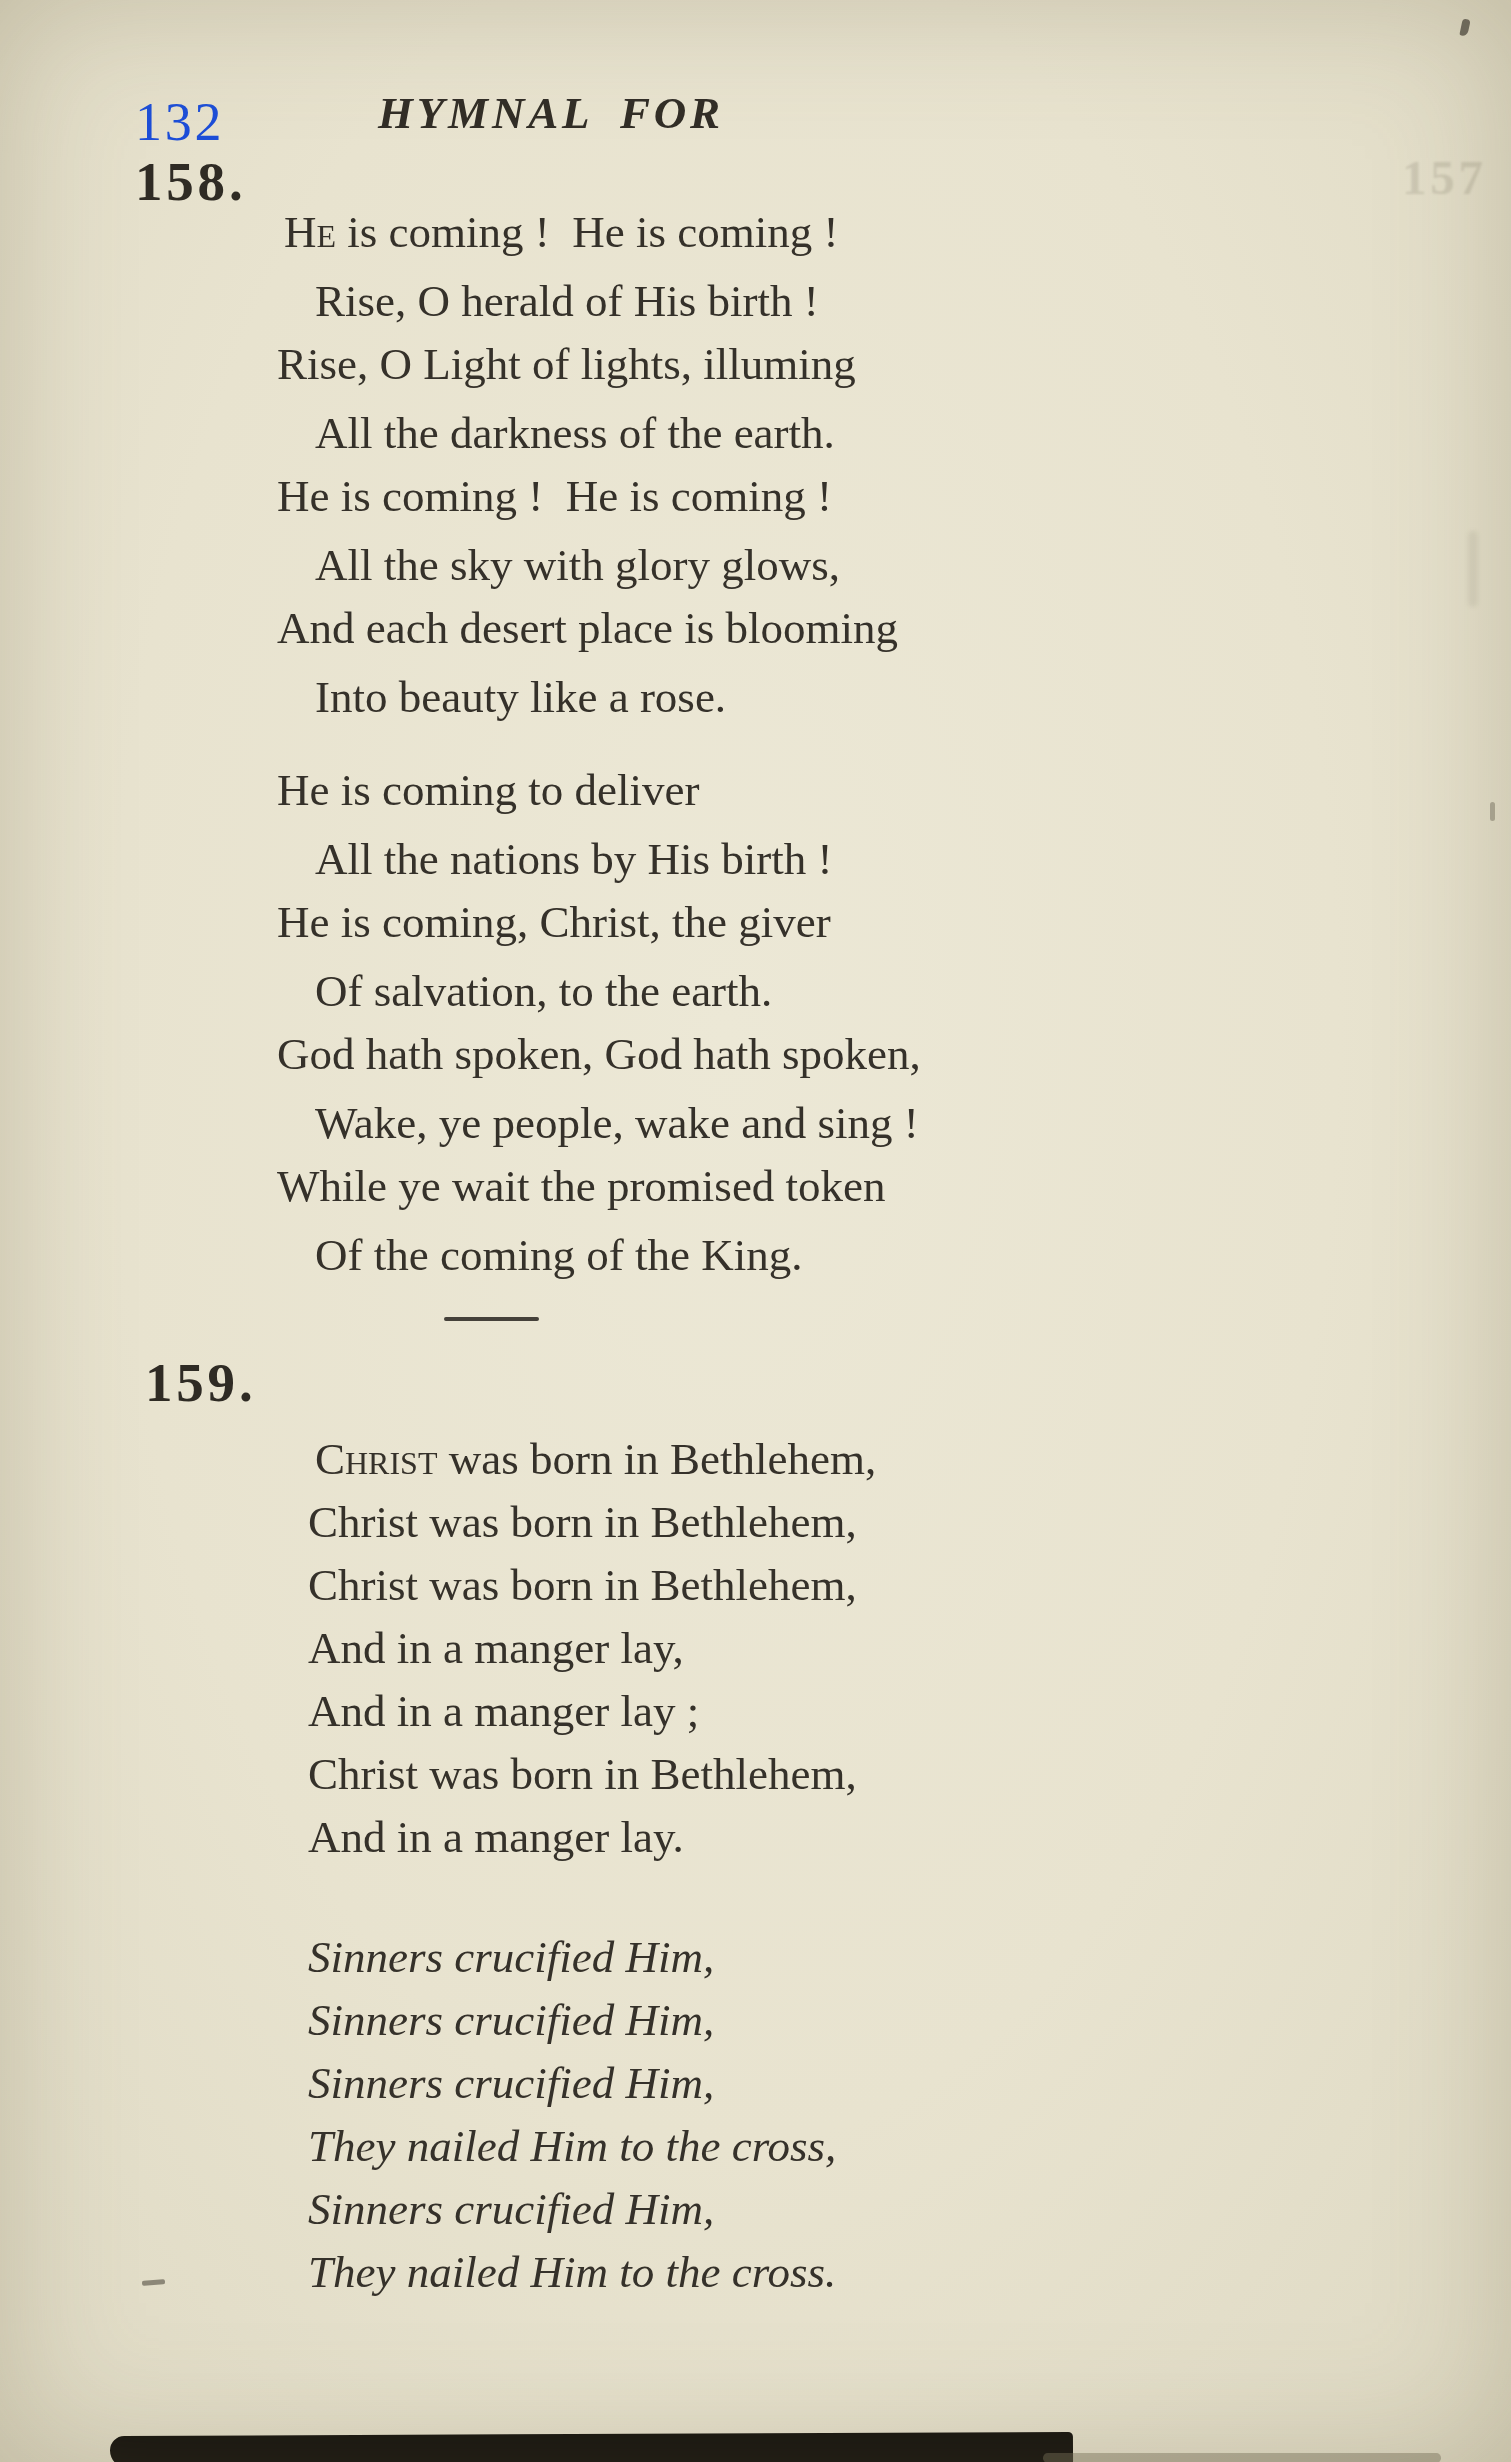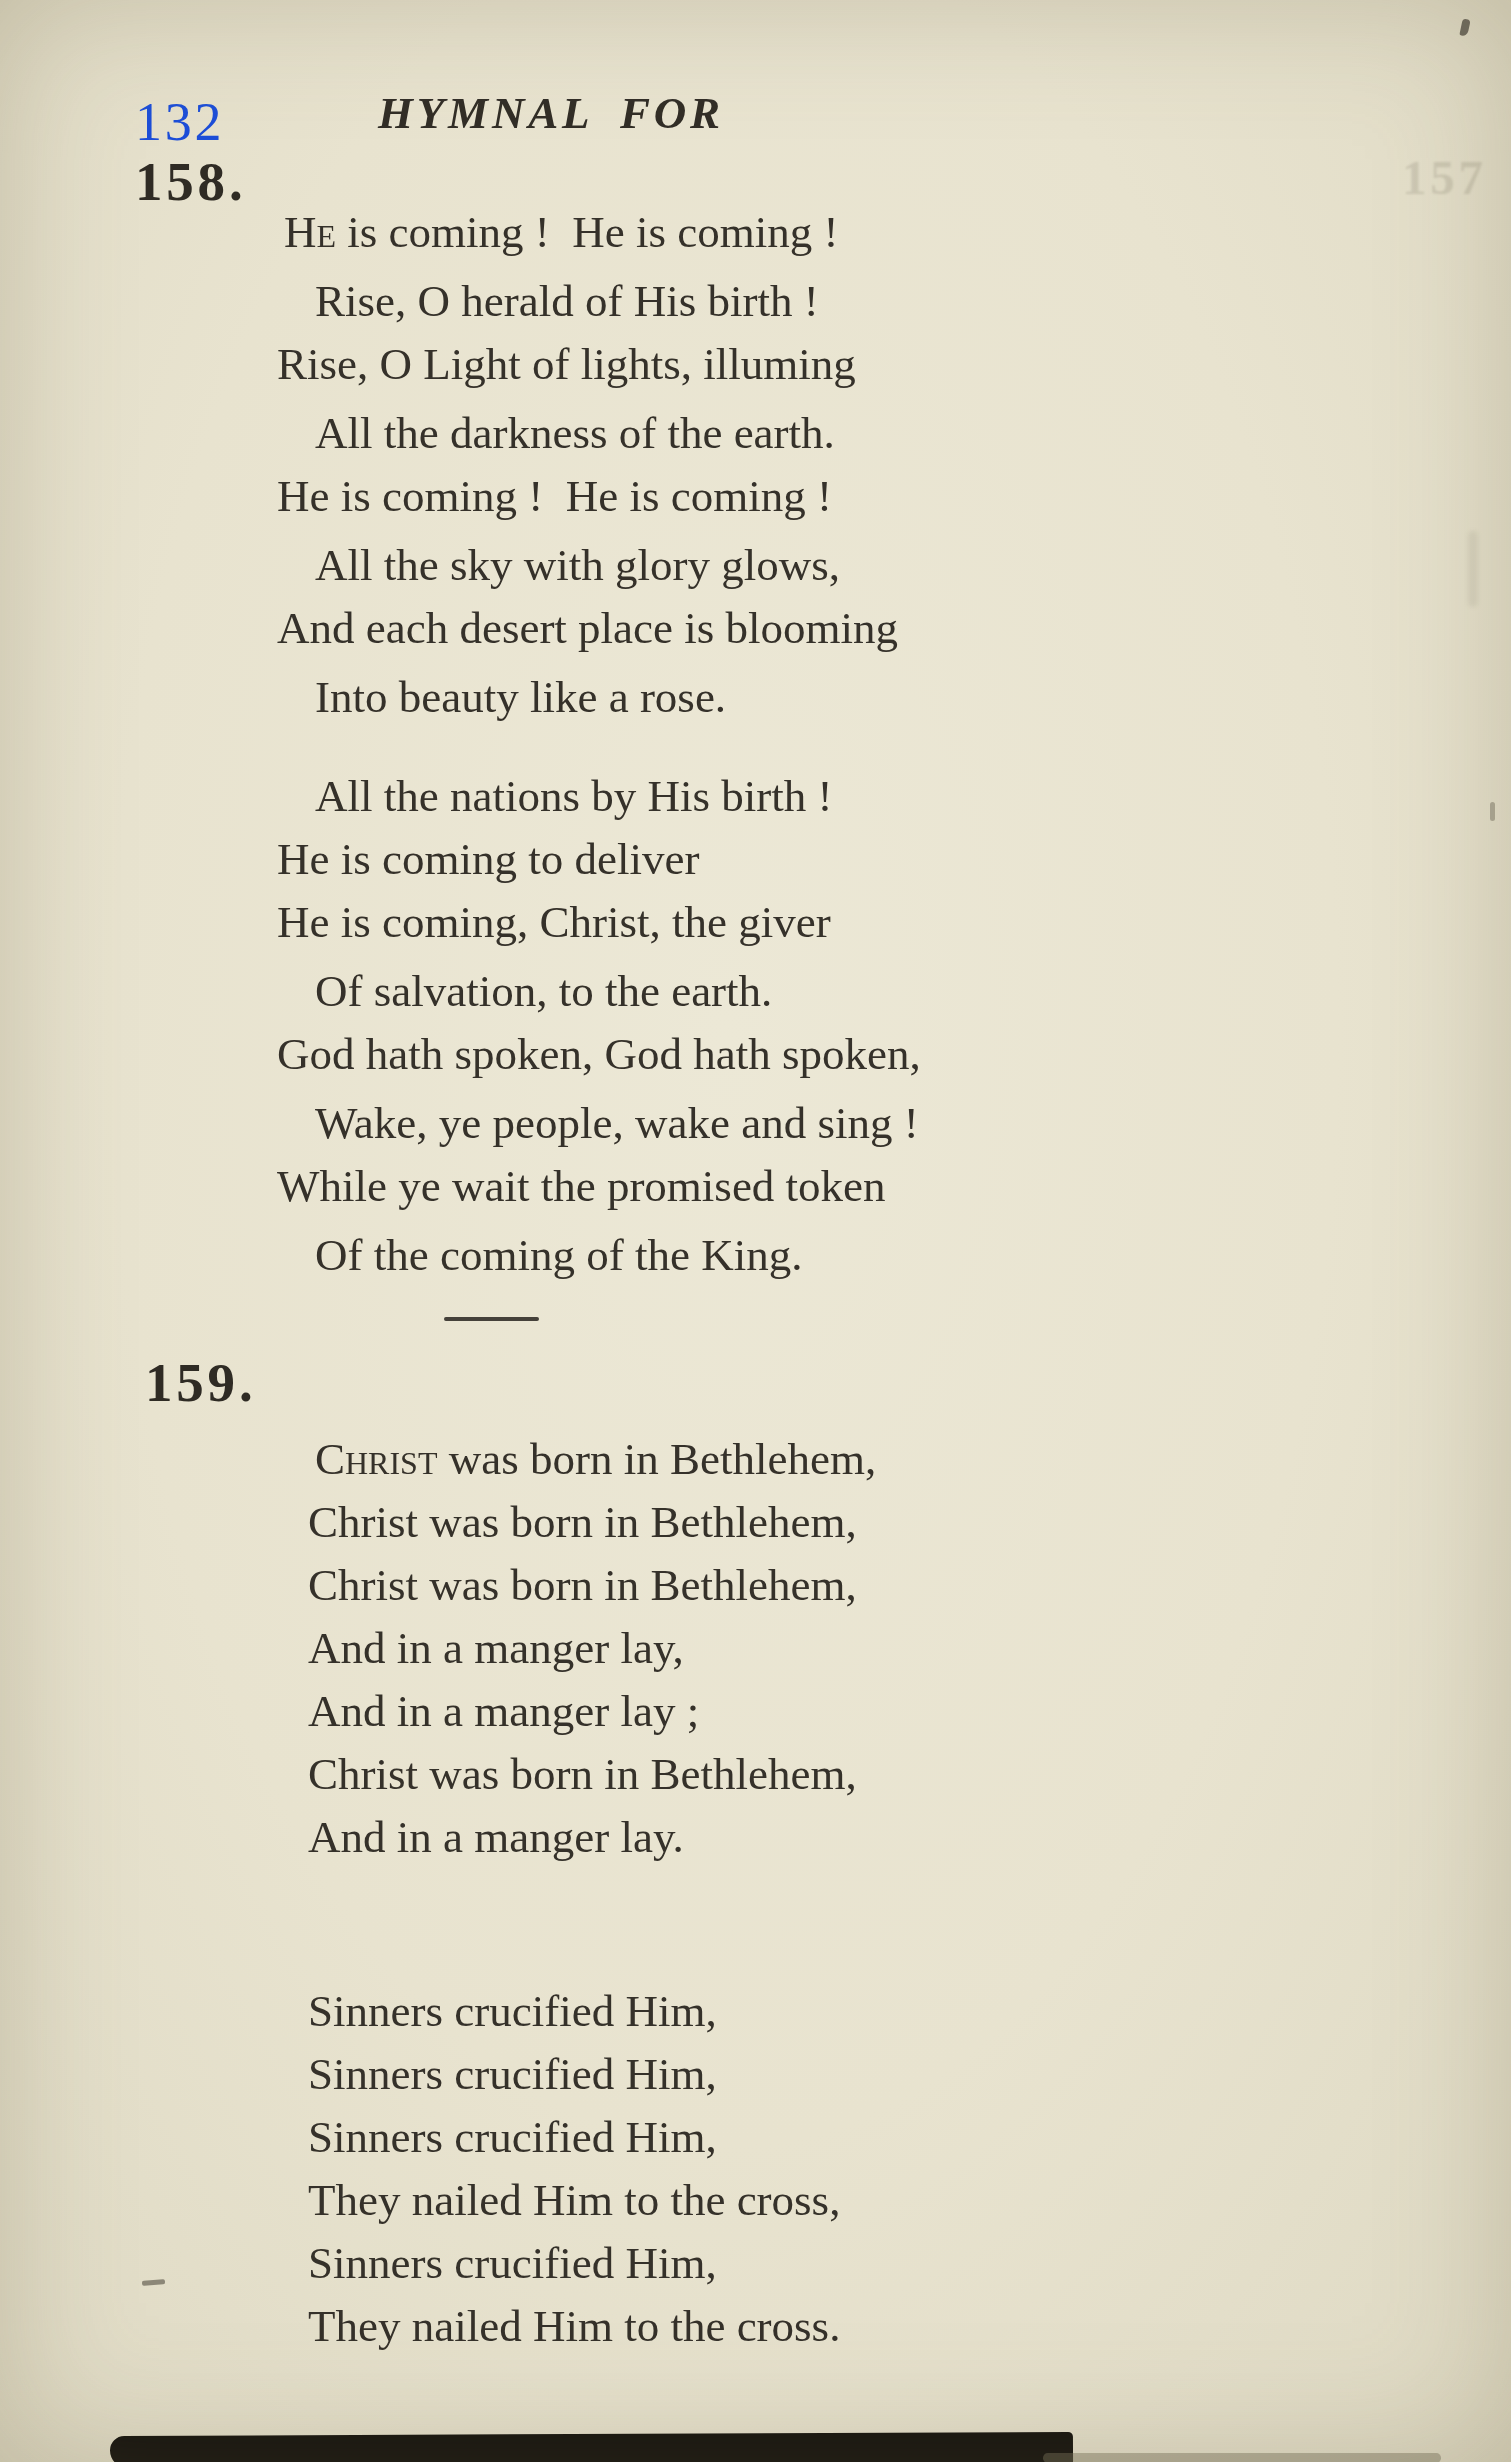--- a/index.html
+++ b/index.html
@@ -27,21 +27,21 @@
   }
   .hymn-number{
     font-size:55px;font-weight:bold;letter-spacing:3.8px;color:#2f2b24;
   }
   #n158{left:135px;top:150px;}
   #n159{left:145px;top:1351px;}
   .stanza{position:absolute;}
   #h158-s1{left:277px;top:201px;}
   #h158-s2{left:277px;top:759px;}
   #h159-s1{left:308px;top:1428px;}
-  #h159-s2{left:308px;top:1980px;}
+  #h159-s2{left:308px;top:1926px;font-style:italic;}
   .line{
     font-size:45px;line-height:63px;height:63px;white-space:pre;color:#35312a;
   }
   .indent{padding-left:38px;margin-top:6px;}
   .lead{font-variant:small-caps;margin-left:7px;}
   #divider{
     left:444px;top:1317px;width:95px;height:3.8px;background:#45413a;border-radius:1.9px;
   }
   
   #bottom-edge{
@@ -87,22 +87,22 @@
   <div class="line indent">Rise, O herald of His birth !</div>
   <div class="line">Rise, O Light of lights, illuming</div>
   <div class="line indent">All the darkness of the earth.</div>
   <div class="line">He is coming !  He is coming !</div>
   <div class="line indent">All the sky with glory glows,</div>
   <div class="line">And each desert place is blooming</div>
   <div class="line indent">Into beauty like a rose.</div>
 </div>
 
 <div id="h158-s2" class="stanza">
+  <div class="line">He is coming to deliver</div>
   <div class="line indent">All the nations by His birth !</div>
-  <div class="line">He is coming to deliver</div>
   <div class="line">He is coming, Christ, the giver</div>
   <div class="line indent">Of salvation, to the earth.</div>
   <div class="line">God hath spoken, God hath spoken,</div>
   <div class="line indent">Wake, ye people, wake and sing !</div>
   <div class="line">While ye wait the promised token</div>
   <div class="line indent">Of the coming of the King.</div>
 </div>
 
 <div id="divider" class="abs"></div>
 

